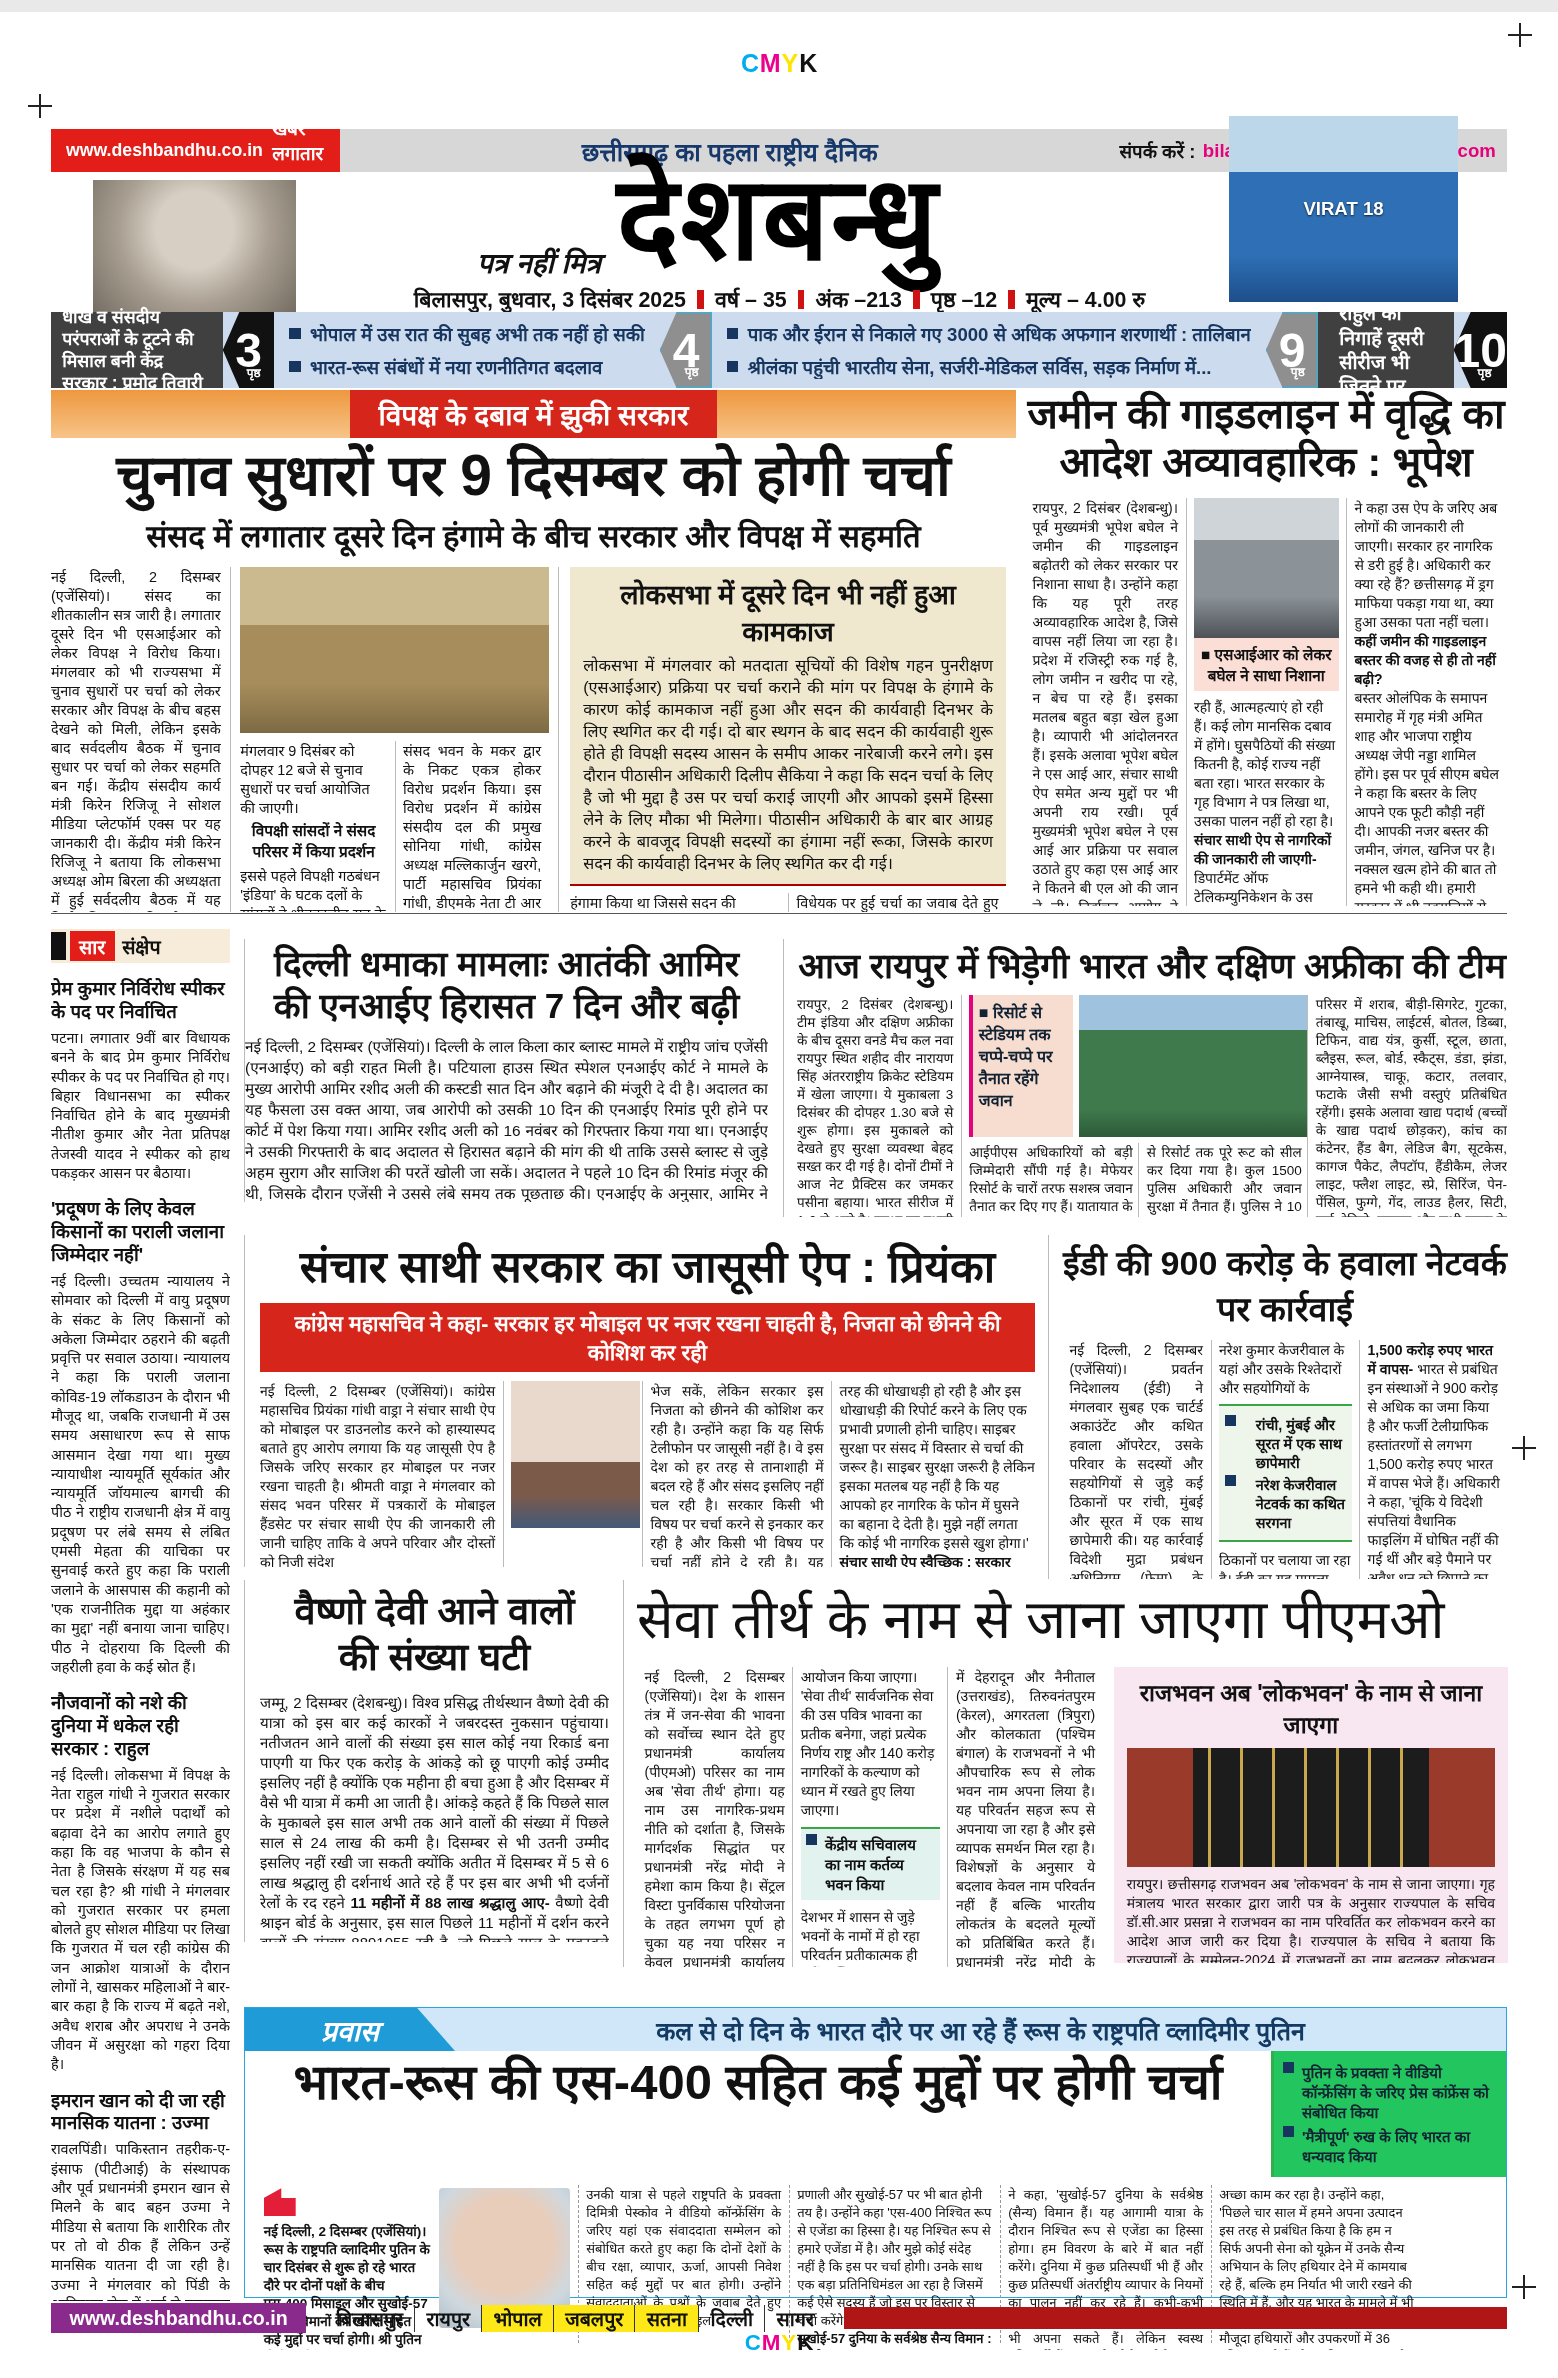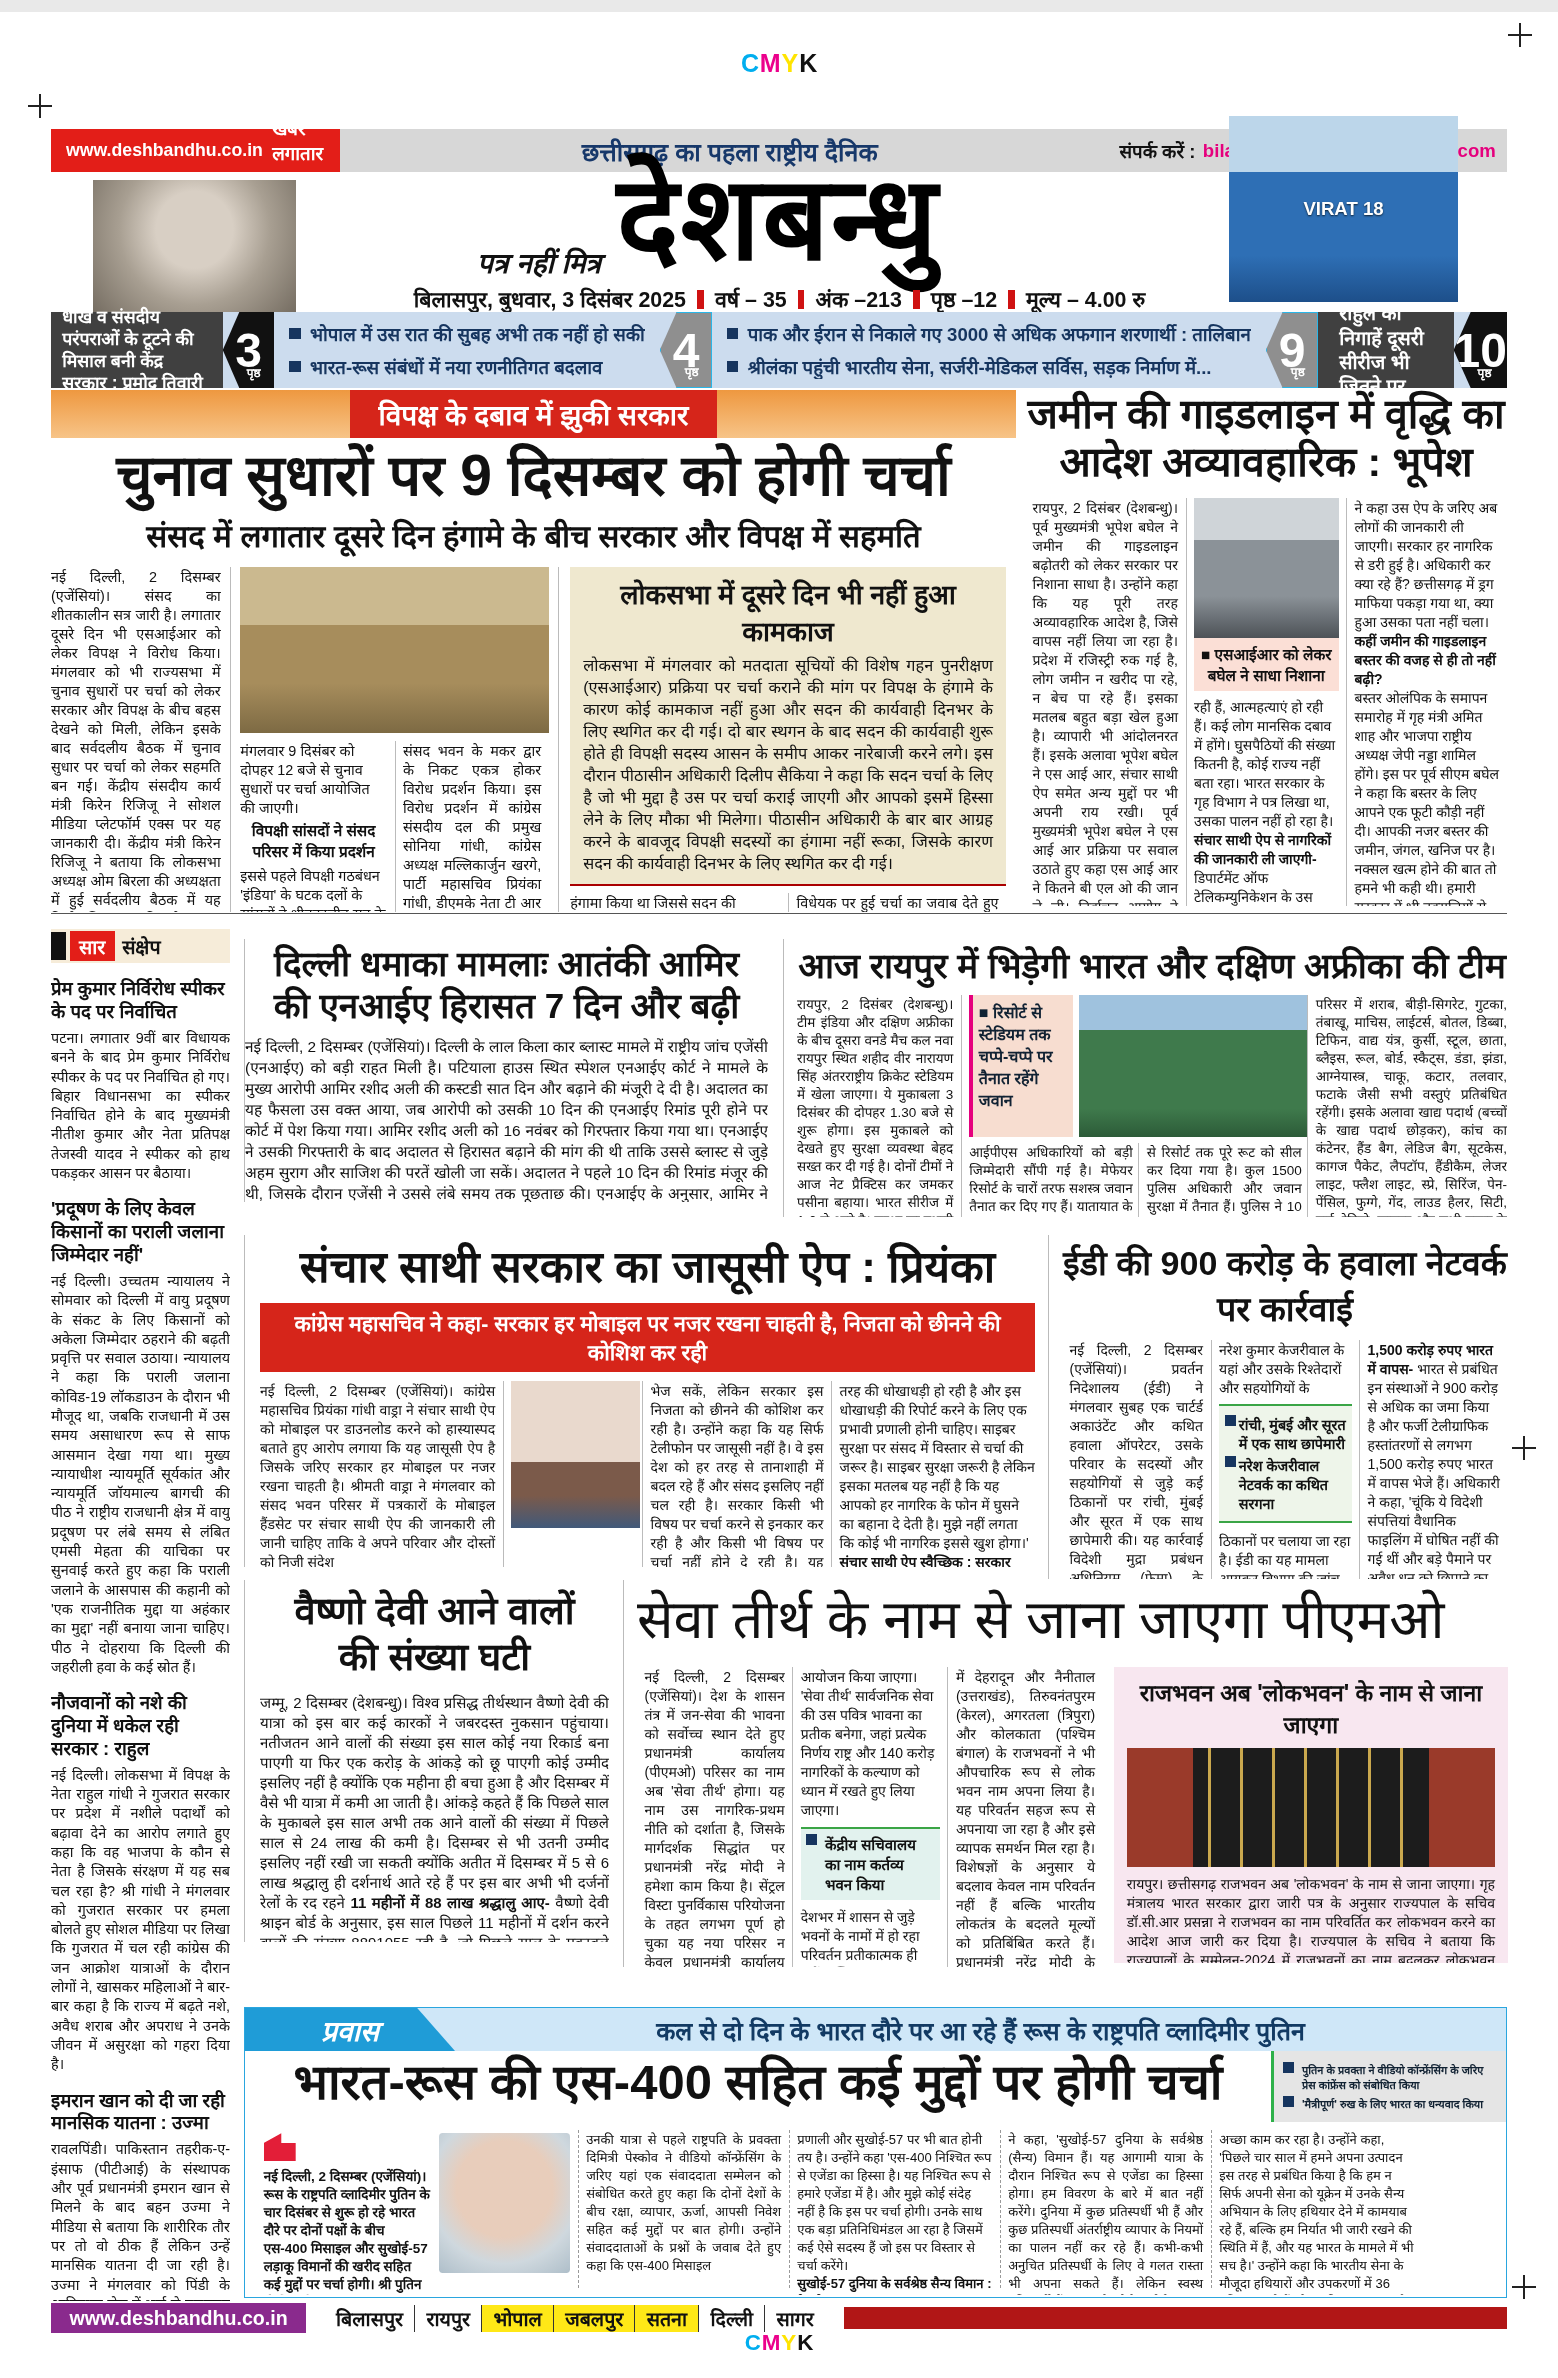--- a/index.html
+++ b/index.html
@@ -142,21 +142,21 @@
   .py-c3{width:205px;border-left:0.9px solid #bbb;padding-left:7.5px;}
 
   
   .ed{position:absolute;left:1048px;top:1223px;width:460px;border-left:0.9px solid #bbb;padding-left:13px;}
   .ed h2{font-size:34px;font-weight:900;text-align:center;margin:3.7px 0 9.3px;}
   .ed-body{display:flex;height:239px;overflow:hidden;font-size:14px;}
   .ed-body>div{width:33.3%;padding:0 7.5px;}
   .ed-body>div+div{border-left:0.9px solid #bbb;}
   .ed-box{border-top:2.8px solid #3aa546;border-bottom:2.8px solid #3aa546;background:#eef5ea;
           padding:5.6px 5.6px;margin:7.5px 0;font-weight:900;font-size:14.4px;}
-  .ed-box .row{display:flex;gap:3px;margin:2.8px 0;}
+  .ed-box .row{display:flex;gap:20px;margin:2.8px 0;}
 
   
   .vaishno{position:absolute;left:244px;top:1568px;width:365px;border-left:0.9px solid #bbb;padding-left:15px;}
   .vd-headline{font-size:38px;font-weight:900;text-align:center;line-height:1.2;margin:9.3px 0 11.2px;}
   .vaishno p{font-size:15px;margin:0;height:250px;overflow:hidden;}
 
   
   .pmo{position:absolute;left:623px;top:1568px;width:885px;border-left:0.9px solid #bbb;padding-left:13px;}
   .pmo-headline{font-size:54px;font-weight:400;text-align:left;white-space:nowrap;overflow:hidden;}
   .pmo-body{display:flex;margin-top:13px;height:300px;overflow:hidden;font-size:14px;}
@@ -175,22 +175,22 @@
   .pravas{position:absolute;left:244px;top:1995px;width:1263px;height:291px;border:1.9px solid #2aa6df;}
   .pv-strip{height:43px;background:#cfe7f8;display:flex;align-items:stretch;}
   .pv-label{width:210px;background:#1f9cd7;color:#fff;font-style:italic;font-weight:900;font-size:28px;
             display:flex;align-items:center;justify-content:center;
             clip-path:polygon(0 0,82% 0,100% 100%,0 100%);}
   .pv-strip-text{flex:1;display:flex;align-items:center;justify-content:center;
                  font-size:25px;font-weight:bold;color:#123a63;}
   .pv-main{display:flex;}
   .pv-headline{flex:1;font-size:49px;font-weight:900;text-align:center;padding-top:5.6px;line-height:1.05;
                white-space:nowrap;overflow:hidden;}
-  .pv-bullets{width:235px;background:#e5e5e5;border-left:3.7px solid #2db14a;padding:7.5px 9.3px;
-              font-size:11px;font-weight:bold;color:#123;}
+  .pv-bullets{width:235px;background:#22c55e;border-left:3.7px solid #2db14a;padding:7.5px 9.3px;
+              font-size:15px;font-weight:bold;color:#123;}
   .pv-bullets .row{display:flex;gap:7.5px;margin:3.7px 0;}
   .pv-body{display:flex;padding:7.5px 11.2px;height:173px;overflow:hidden;font-size:13px;}
   .pv-lead{width:183px;font-weight:bold;font-size:13.5px;position:relative;padding:3.7px 7.5px 0 7.5px;}
   .quote-mark{width:32px;height:28px;background:#e31e38;clip-path:polygon(0 35%,55% 0,55% 35%,100% 35%,100% 100%,0 100%);margin-bottom:5.6px;}
   .pv-photo{width:131px;height:140px;border-radius:3.7px;margin:3.7px 7.5px 0 0;
             background:radial-gradient(circle at 50% 40%,#e8cdbb 0 45%,#cfd8de 70%,#aebec9 100%);}
   .pv-c{width:211px;padding:0 7.5px;border-left:0.9px dashed #999;}
 
   
   .footer{position:absolute;left:51px;top:2290px;width:1456px;height:32px;display:flex;align-items:center;gap:18.6px;}

